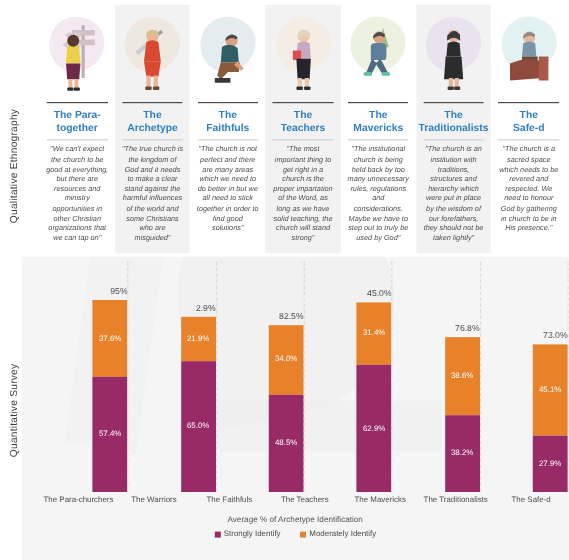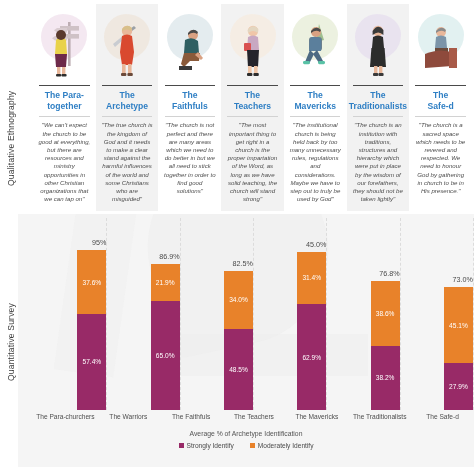--- a/index.html
+++ b/index.html
@@ -305,21 +305,21 @@
 
     <div class="plot" id="plot">
         <div class="bcol">
     <div class="total">95%</div>
     <div class="bar">
       <div class="seg mod" style="height:63.168px;background:#e8822a;">37.6%</div>
       <div class="seg str" style="height:96.43199999999999px;background:#982a67;">57.4%</div>
     </div>
   </div>
         <div class="bcol">
-    <div class="total">86.9%</div>
+    <div class="total">2.9%</div>
     <div class="bar">
       <div class="seg mod" style="height:36.791999999999994px;background:#e8822a;">21.9%</div>
       <div class="seg str" style="height:109.2px;background:#982a67;">65.0%</div>
     </div>
   </div>
         <div class="bcol">
     <div class="total">82.5%</div>
     <div class="bar">
       <div class="seg mod" style="height:57.120000000000005px;background:#e8822a;">34.0%</div>
       <div class="seg str" style="height:81.48px;background:#982a67;">48.5%</div>

